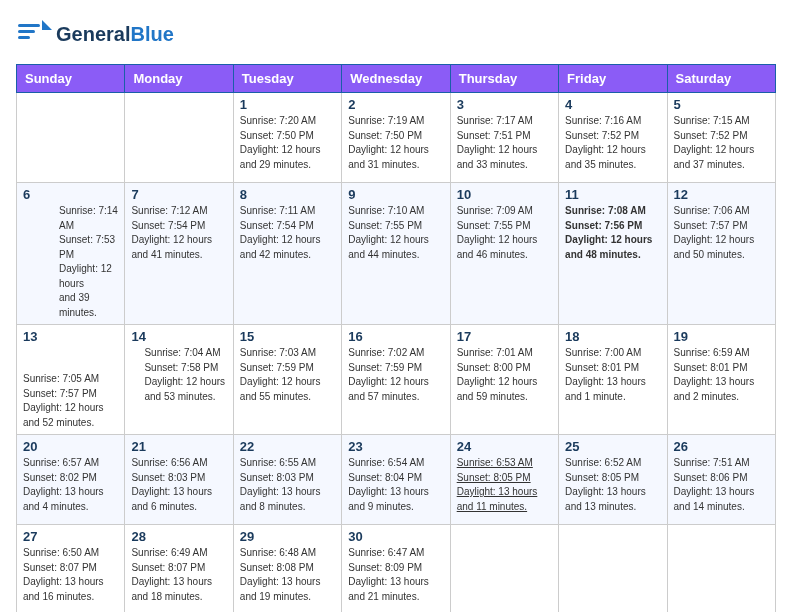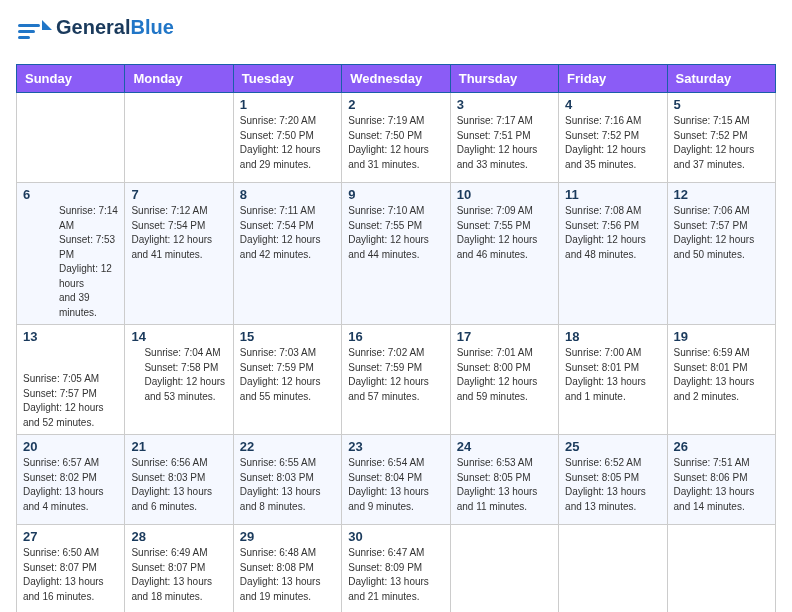--- a/index.html
+++ b/index.html
@@ -73,21 +73,21 @@
       font-size: 10px;
       color: #333;
       line-height: 1.45;
     }
     .empty-cell {
       background-color: #fff !important;
     }
     
     .logo-wrapper {
       display: flex;
-      align-items: flex-start;
+      align-items: center;
       gap: 4px;
     }
   </style>
 </head>
 <body>
 
 <div class="header">
   <div class="logo">
     <div class="logo-wrapper">
       <svg width="36" height="36" viewBox="0 0 36 36">
@@ -193,21 +193,21 @@
         </td>
         <td>
           <span class="day-num">10</span>
           <div class="day-info" style="white-space: pre-line;">Sunrise: 7:09 AM
 Sunset: 7:55 PM
 Daylight: 12 hours
 and 46 minutes.</div>
         </td>
         <td>
           <span class="day-num">11</span>
-          <div class="day-info" style="white-space: pre-line;">Sunrise: 7:08 AM
+          <div class="day-info" style="white-space: pre-line; font-weight: bold;">Sunrise: 7:08 AM
 Sunset: 7:56 PM
 Daylight: 12 hours
 and 48 minutes.</div>
         </td>
         <td>
           <span class="day-num">12</span>
           <div class="day-info" style="white-space: pre-line;">Sunrise: 7:06 AM
 Sunset: 7:57 PM
 Daylight: 12 hours
 and 50 minutes.</div>
@@ -288,21 +288,21 @@
         </td>
         <td>
           <span class="day-num">23</span>
           <div class="day-info" style="white-space: pre-line;">Sunrise: 6:54 AM
 Sunset: 8:04 PM
 Daylight: 13 hours
 and 9 minutes.</div>
         </td>
         <td>
           <span class="day-num">24</span>
-          <div class="day-info" style="white-space: pre-line;">Sunrise: 6:53 AM
+          <div class="day-info" style="white-space: pre-line; text-decoration: underline;">Sunrise: 6:53 AM
 Sunset: 8:05 PM
 Daylight: 13 hours
 and 11 minutes.</div>
         </td>
         <td>
           <span class="day-num">25</span>
           <div class="day-info" style="white-space: pre-line;">Sunrise: 6:52 AM
 Sunset: 8:05 PM
 Daylight: 13 hours
 and 13 minutes.</div>

